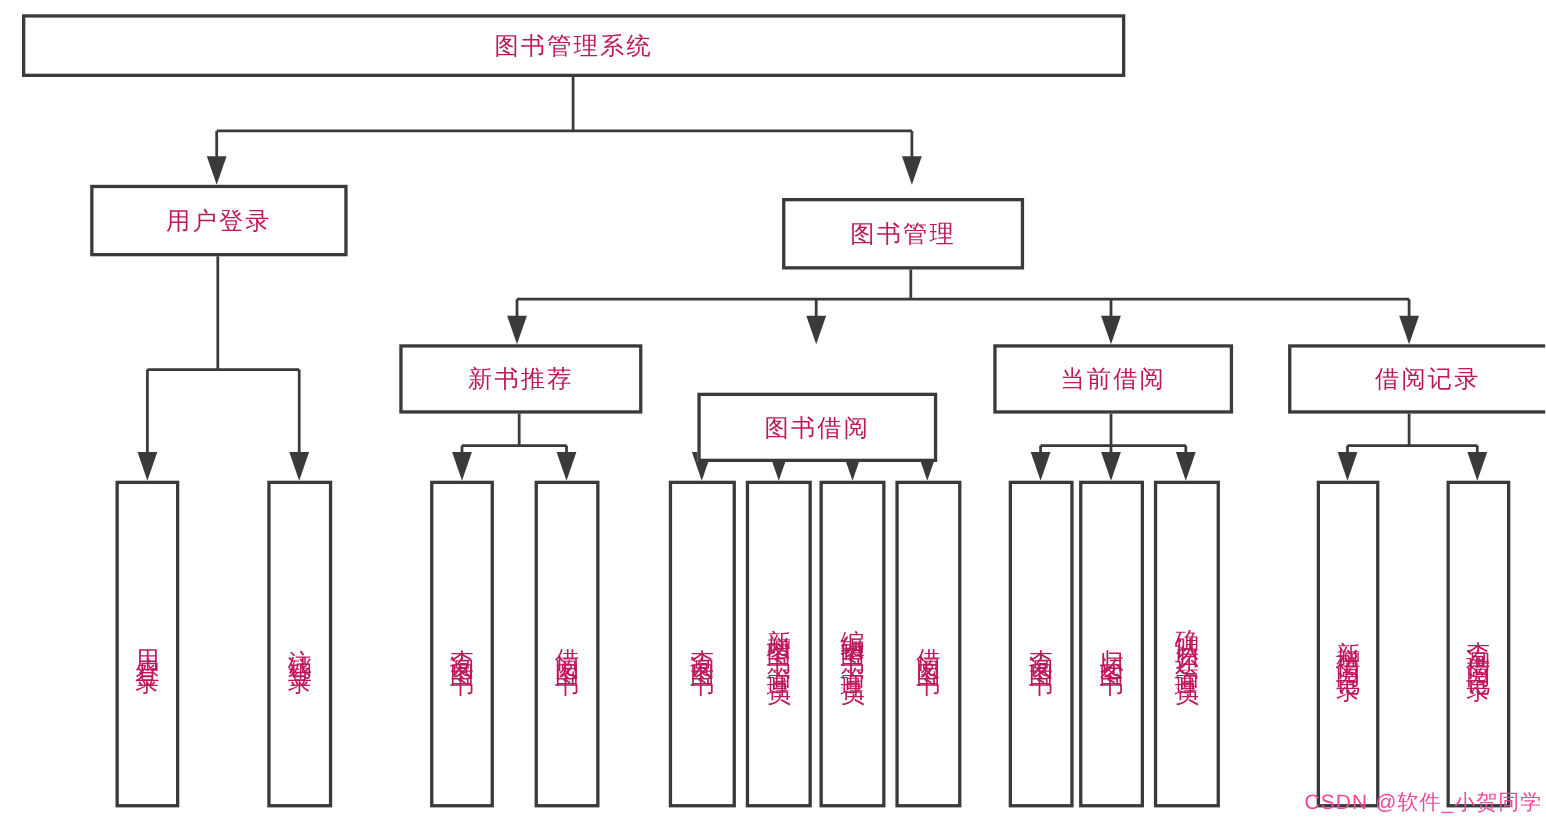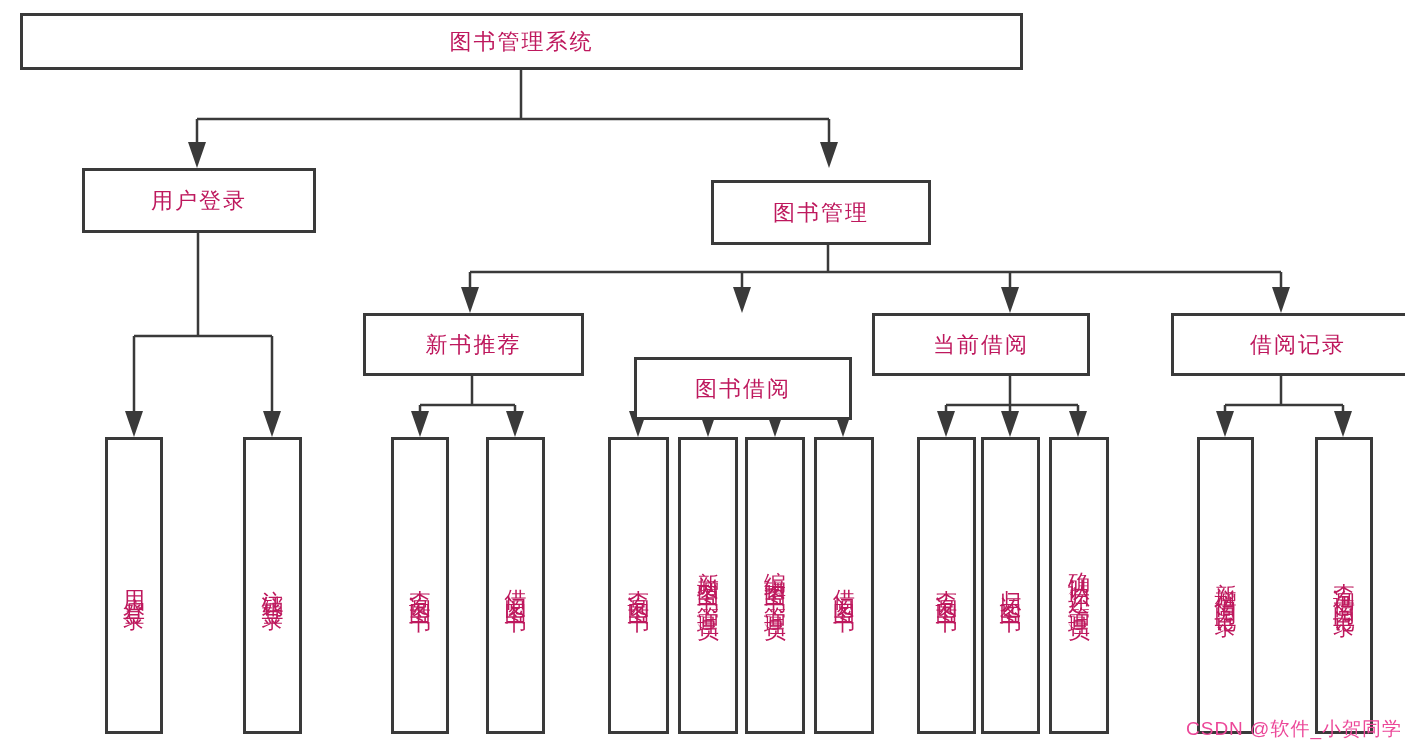--- a/index.html
+++ b/index.html
@@ -107,21 +107,21 @@
   <div class="node hbox" style="left:711px; top:180px; width:220px; height:65px;">
     <span>图书管理</span>
   </div>
 
   <div class="node hbox" style="left:363px; top:313px; width:221px; height:63px;">
     <span>新书推荐</span>
   </div>
   <div class="node hbox" style="left:634px; top:313px; width:218px; height:63px;margin-top:44px;">
     <span>图书借阅</span>
   </div>
-  <div class="node hbox" style="left:872px; top:313px; width:218px; height:63px;">
+  <div class="node hbox" style="left:903px; top:313px; width:218px; height:63px;">
     <span>当前借阅</span>
   </div>
   <div class="node hbox" style="left:1171px; top:313px; width:254px; height:63px;">
     <span>借阅记录</span>
   </div>
 
   <div class="node vbox" style="left:105px; top:437px; width:58px; height:297px;">
     <span class="vtext">用户登录</span>
   </div>
   <div class="node vbox" style="left:243px; top:437px; width:59px; height:297px;">

